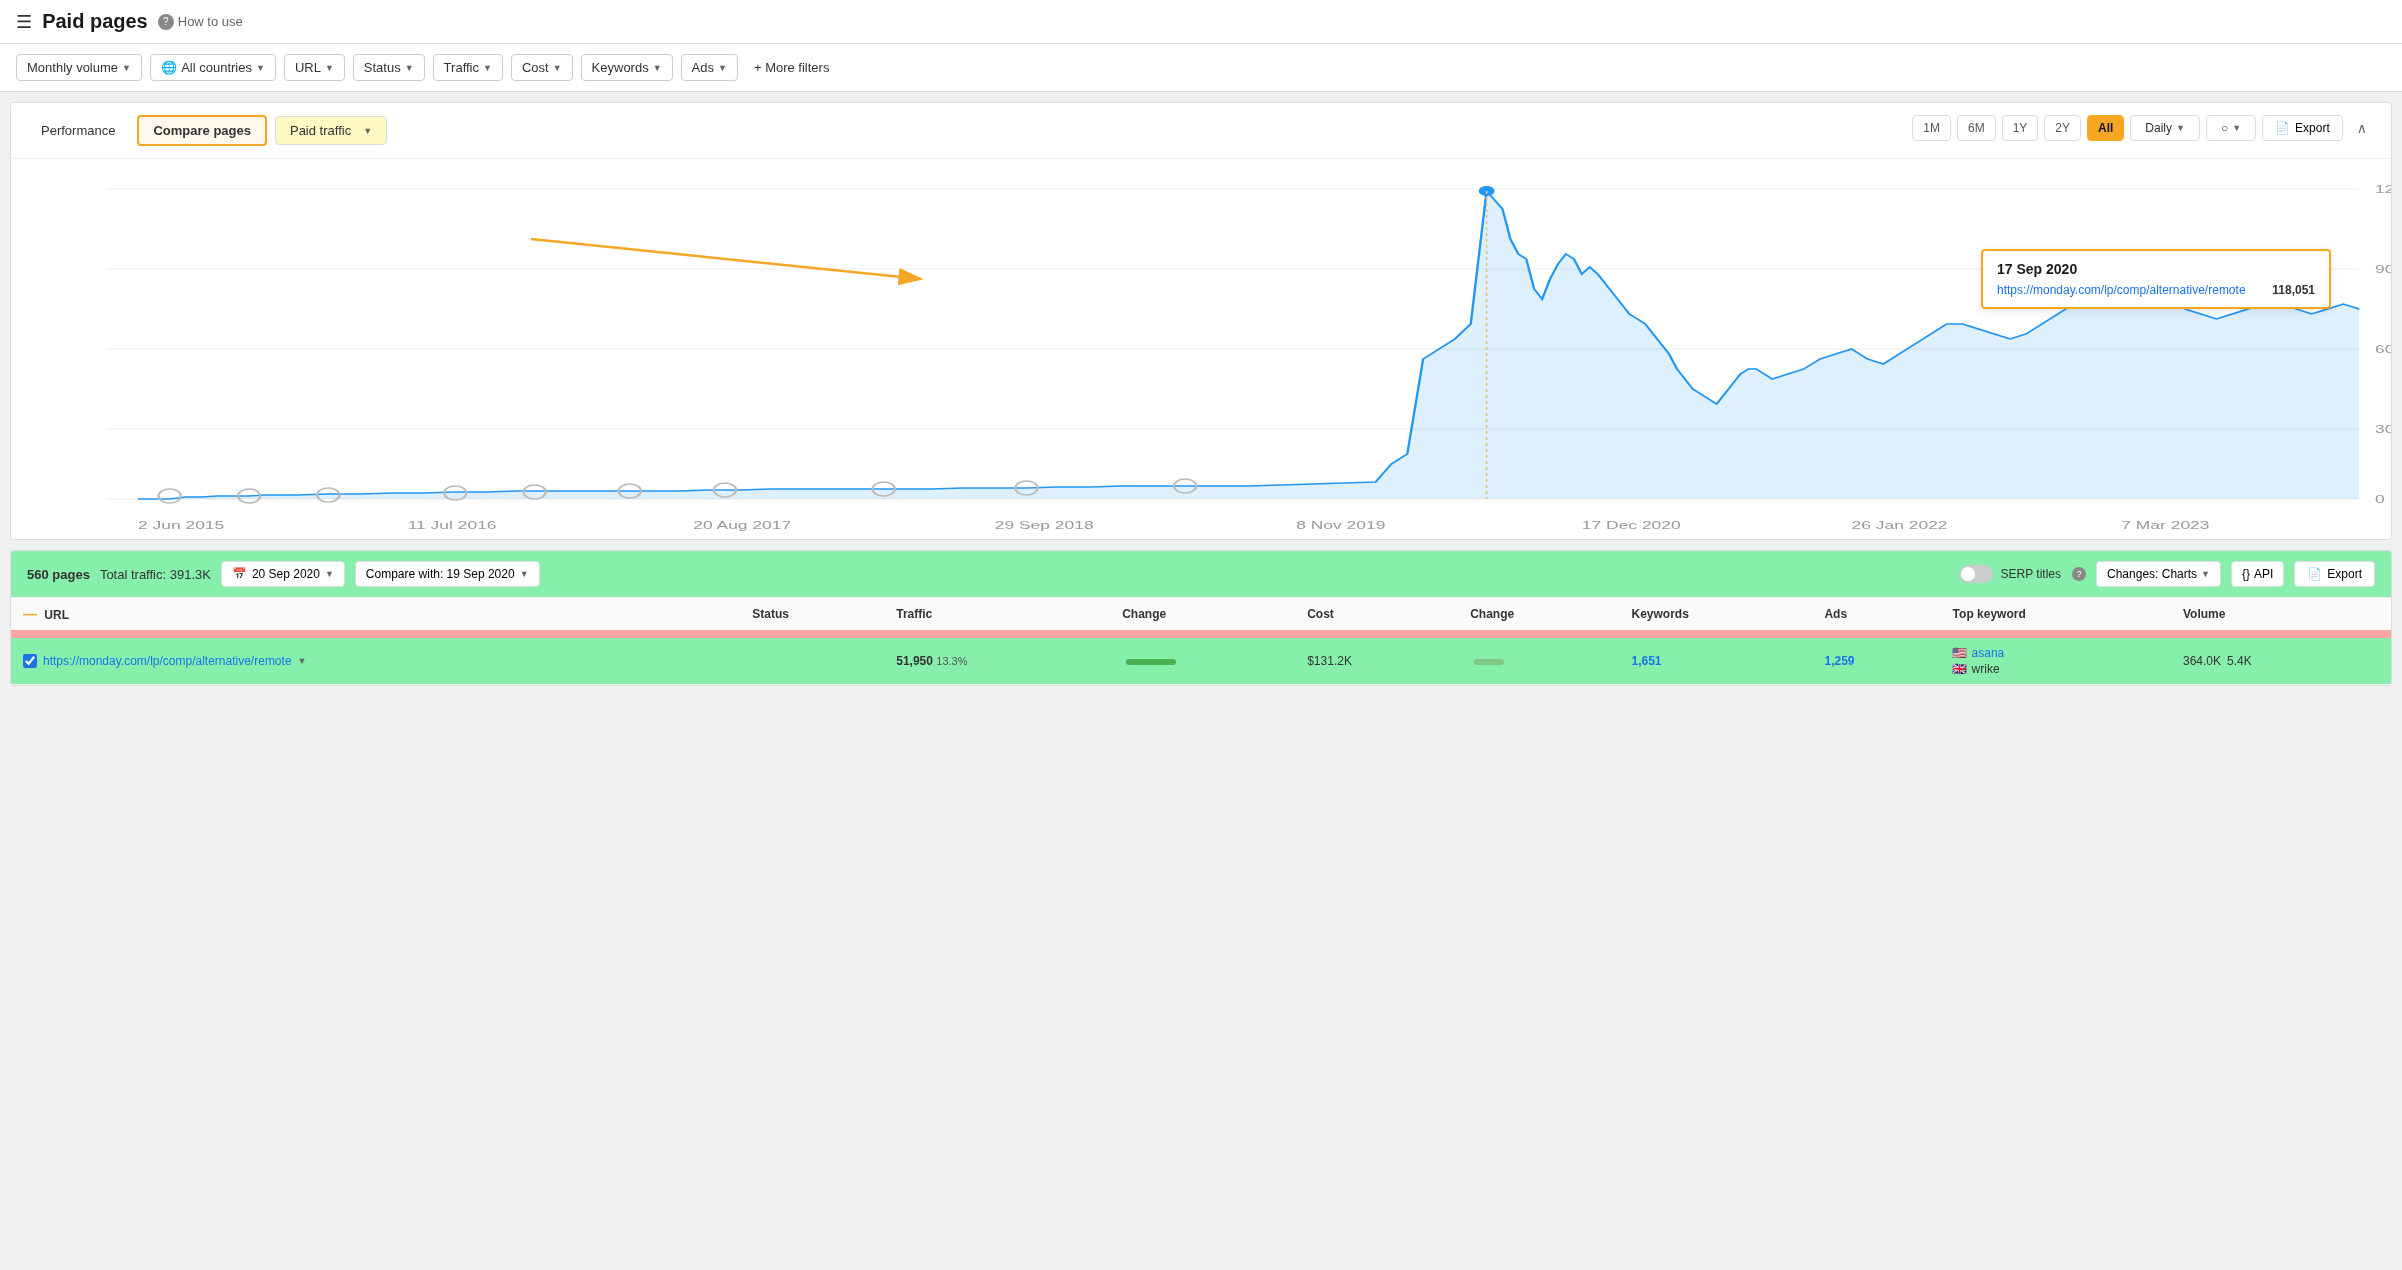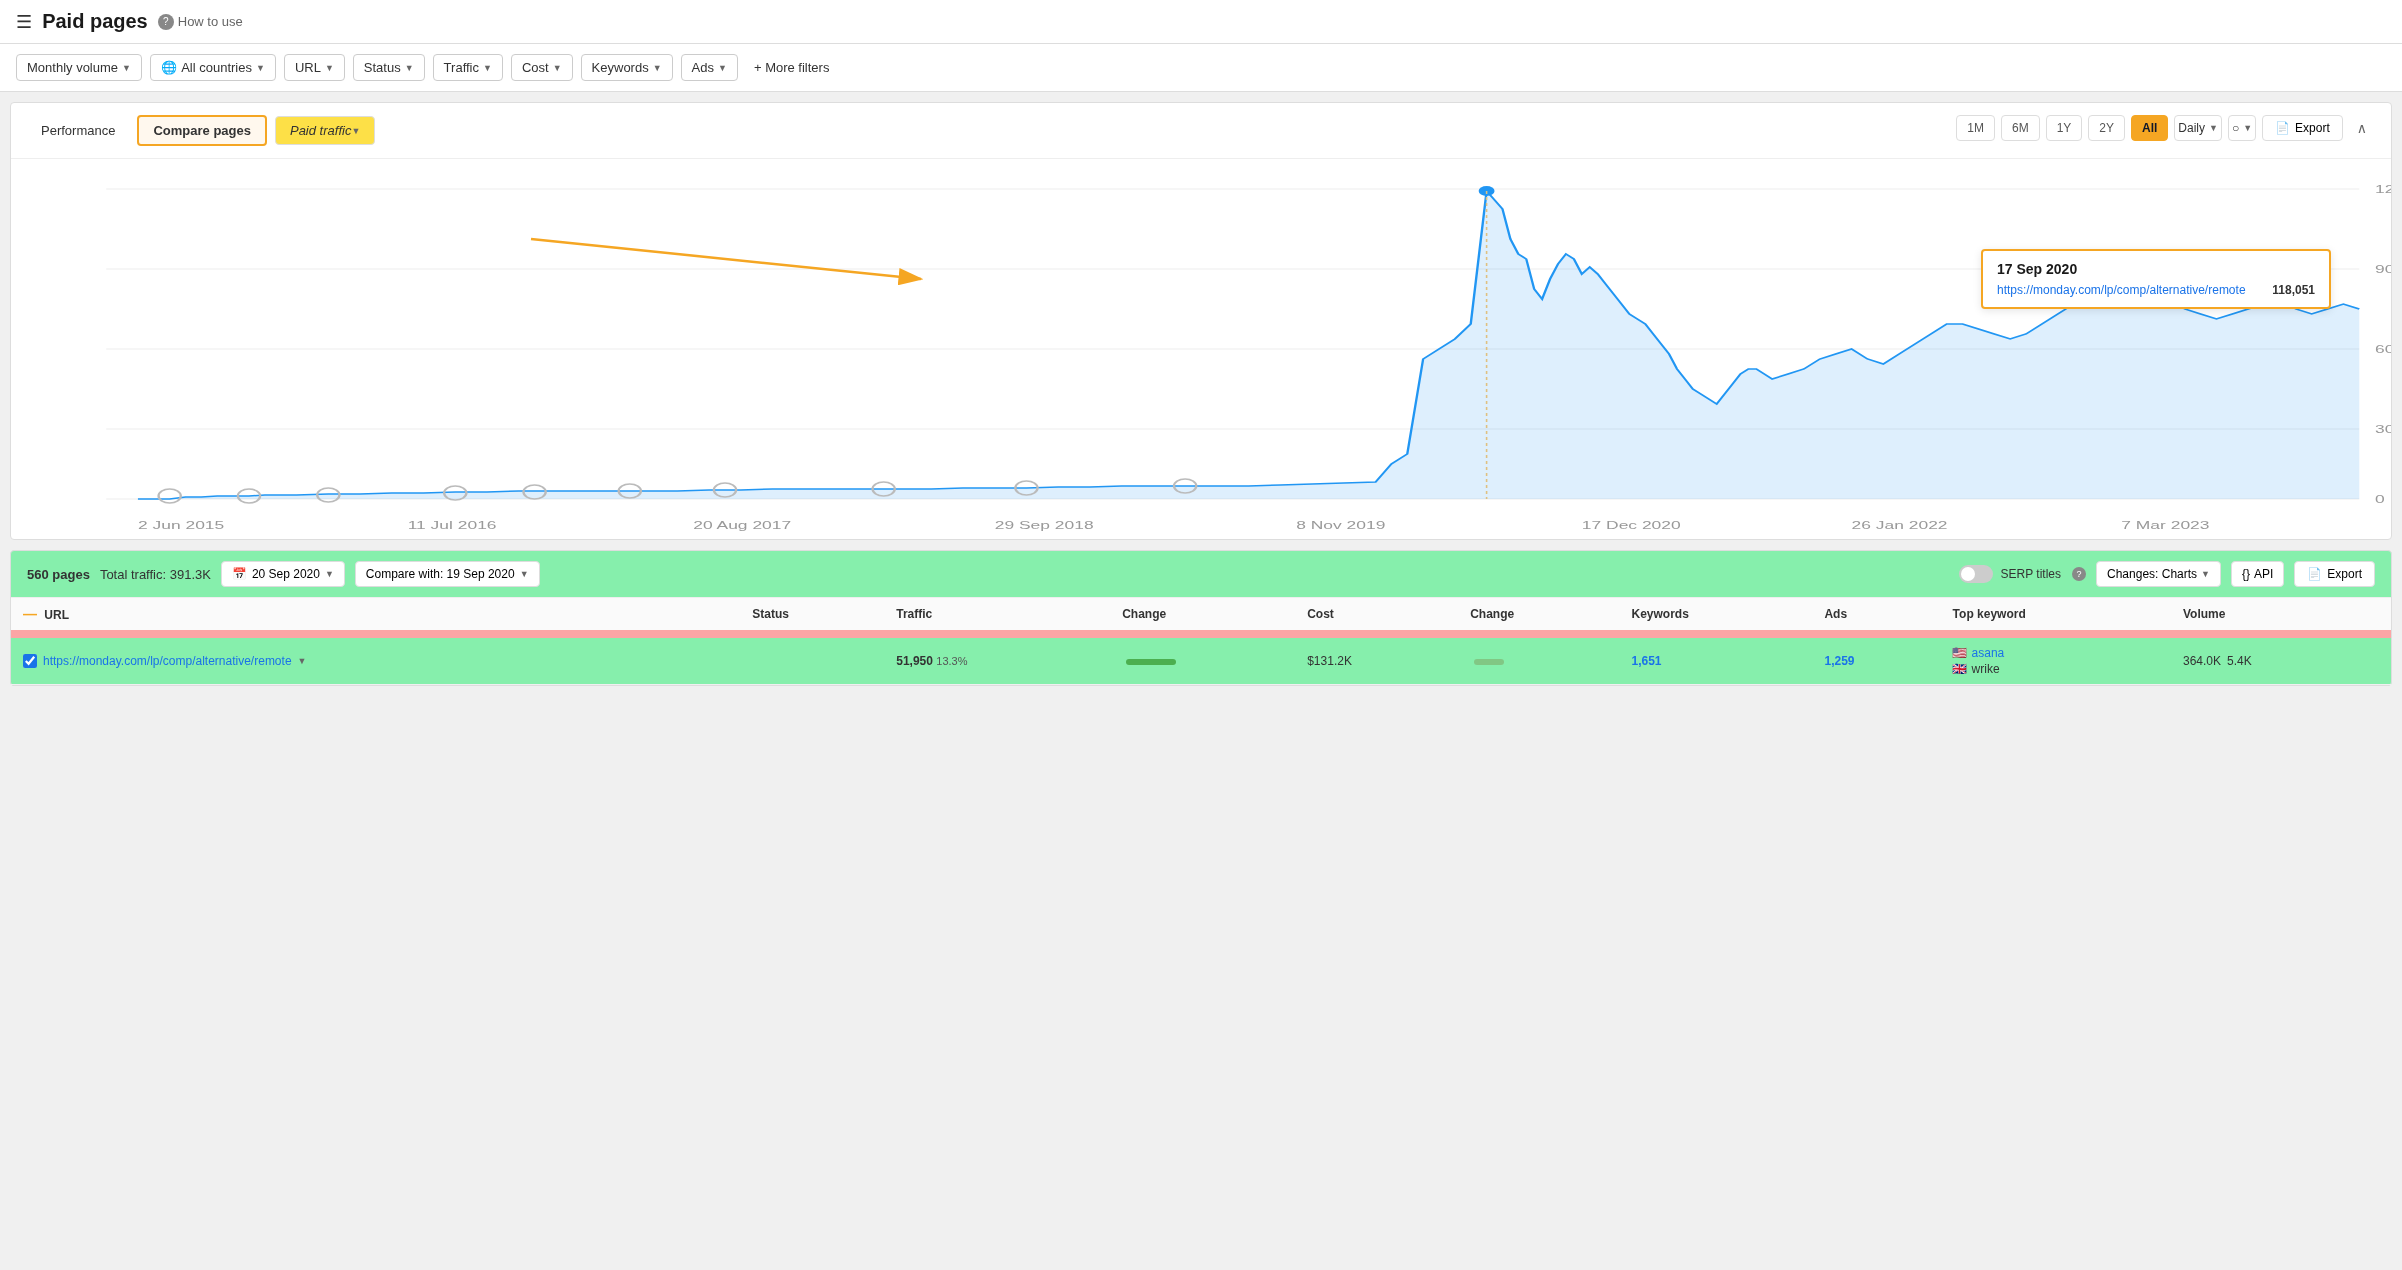--- a/index.html
+++ b/index.html
@@ -54,30 +54,30 @@
       padding: 12px 16px;
       border-bottom: 1px solid #eee;
     }
     .perf-tabs { display: flex; align-items: center; gap: 8px; }
     .tab-btn {
       padding: 6px 14px; border-radius: 4px; cursor: pointer;
       font-size: 13px; border: 1px solid transparent;
     }
     .tab-performance { border: none; background: none; color: #333; }
     .tab-compare { border: 2px solid #f5a623; background: #fff8ee; color: #333; font-weight: 600; }
-    .tab-paid { border: 1px solid #ddd; background: #fde047; color: #333; display: flex; align-items: center; gap: 0; font-style: italic; }
+    .tab-paid { border: 1px solid #ddd; background: #fef9c3; color: #333; display: flex; align-items: center; gap: 12px; }
     .time-controls { display: flex; align-items: center; gap: 6px; }
     .time-btn {
       padding: 5px 10px; border: 1px solid #ddd; border-radius: 4px;
       background: #fff; cursor: pointer; font-size: 12px; color: #555;
     }
     .time-btn.active { background: #f5a623; border-color: #f5a623; color: #0f172a; font-weight: 600; }
     .time-dropdown {
       display: flex; align-items: center; gap: 4px;
-      padding: 5px 3px; border: 1px solid #ddd; border-radius: 4px;
+      padding: 5px 14px; border: 1px solid #ddd; border-radius: 4px;
       background: #fff; cursor: pointer; font-size: 12px;
     }
     .export-btn {
       display: flex; align-items: center; gap: 5px;
       padding: 5px 12px; border: 1px solid #ddd; border-radius: 4px;
       background: #fff; cursor: pointer; font-size: 12px;
     }
     .collapse-btn { padding: 5px 8px; border: none; background: none; cursor: pointer; color: #666; font-size: 14px; }
 
     

